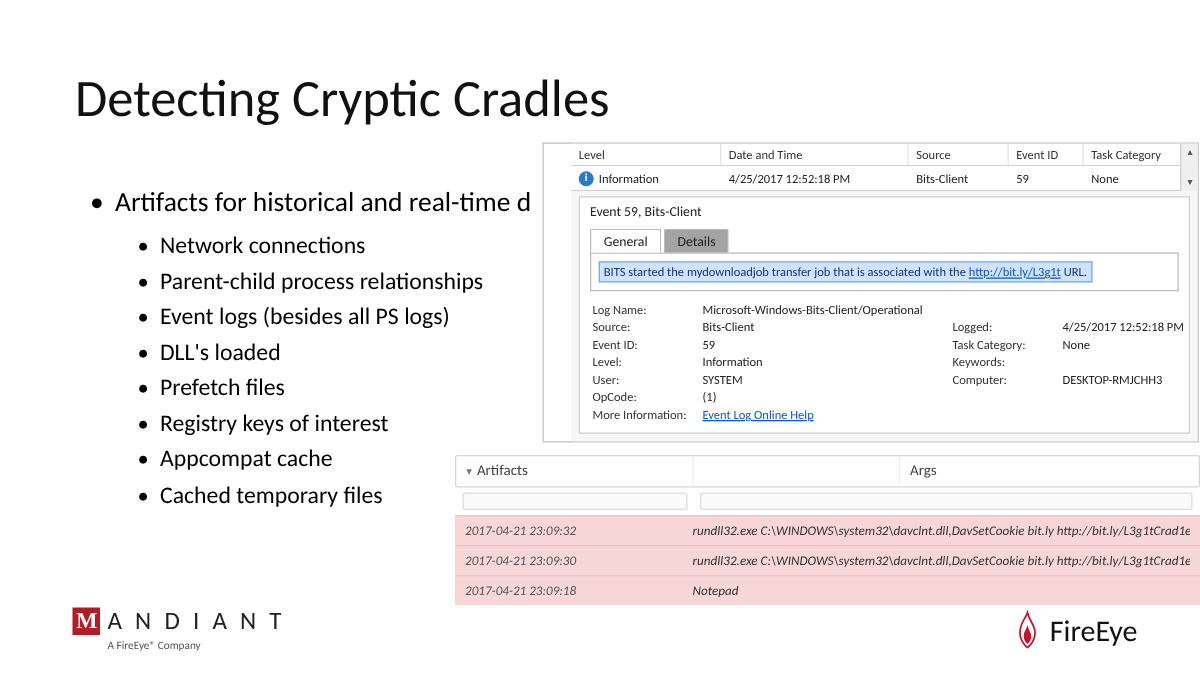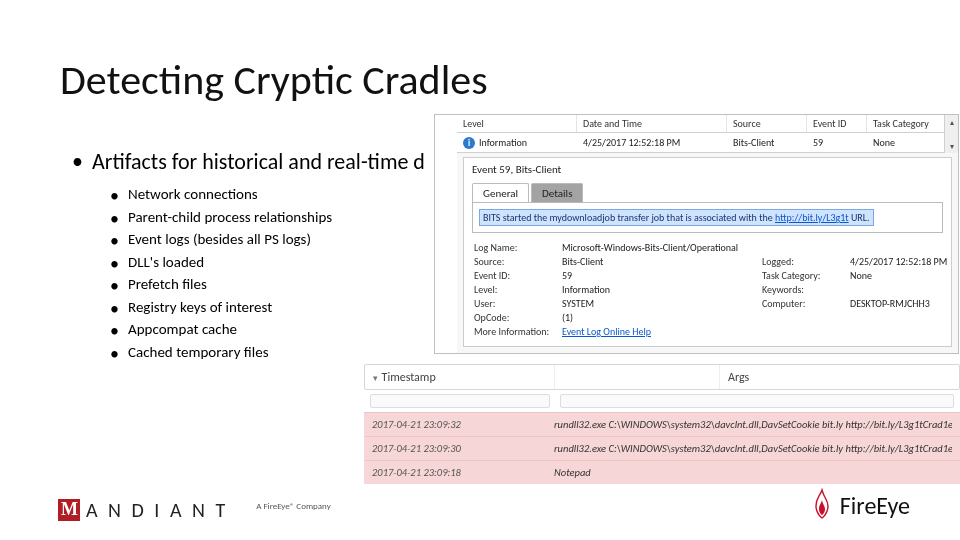--- a/index.html
+++ b/index.html
@@ -5,21 +5,21 @@
   * { box-sizing: border-box; margin: 0; padding: 0; }
   html, body { width: 960px; height: 540px; font-family: "Segoe UI", Calibri, Arial, sans-serif; background: #fff; color: #000; overflow: hidden; }
   .slide { position: relative; width: 960px; height: 540px; }
 
   
   .title { position: absolute; left: 60px; top: 54px; font-size: 42px; font-weight: 400; color: #111; }
 
   
   .bullets { position: absolute; left: 72px; top: 145px; font-size: 22px; line-height: 1.55; }
   .bullets .top { margin-left: 0; }
-  .bullets .sub { margin-left: 38px; font-size: 15px; line-height: 1.5; margin-top:4px;}
+  .bullets .sub { margin-left: 38px; font-size: 19px; line-height: 1.5; margin-top:4px;}
   .bullets li { list-style: none; position: relative; padding-left: 20px; }
   .bullets li::before { content: "•"; position: absolute; left: 0; top: 0; }
   .sub li { padding-left: 18px; }
   .sub li::before { font-size: 18px; }
 
   
   .evwin { position: absolute; left: 434px; top: 114px; width: 525px; font-size: 10px; color: #222; border: 1px solid #bfbfbf; background: #fff; padding-left: 22px; }
   .ev-top { display: flex; align-items: center; height: 18px; background: #fff; border-bottom: 1px solid #d0d0d0; }
   .ev-top .col { padding: 2px 6px; border-right: 1px solid #e4e4e4; font-size: 10px; color:#333; }
   .ev-row { display: flex; align-items: center; height: 20px; background: #fff; border-bottom: 1px solid #d0d0d0; }
@@ -54,21 +54,21 @@
   .ftable .filter-row { display:flex; gap:10px; padding:4px 0;}
   .ftable .filter-row .fbox { height:14px; border:1px solid #ddd; background:#fafafa; border-radius:2px; }
   .ftable .filter-row .fbox.ts { width:180px; margin-left:6px;}
   .ftable .filter-row .fbox.args { flex:1; margin-right:6px;}
   .ftable .rows { }
   .ftable .row { display:flex; padding:5px 8px; background:#f6d6d6; border-top:1px solid #eec4c4; font-size:10.5px;font-style:italic; }
   .ftable .row .ts { width:182px; color:#555;}
   .ftable .row .args { flex:1; color:#333; white-space:nowrap; overflow:hidden; text-overflow:clip;}
 
   
-  .mandiant { position:absolute; left:58px; bottom:18px; display:flex; flex-direction:row; }
+  .mandiant { position:absolute; left:58px; bottom:18px; display:flex; flex-direction:column; }
   .mandiant .mrow { display:flex; align-items:center; gap:6px; }
   .m-sq { width:22px; height:22px; background:#b11d24; position:relative; }
   .m-sq::after { content:"M"; position:absolute; left:3px; top:0; color:#fff; font-weight:bold; font-size:18px; font-family: Georgia, serif;}
   .m-text { font-size:20px; letter-spacing:3px; color:#222; font-weight:500;}
   .m-sub { font-size:9px; color:#555; margin-left:28px; margin-top:2px; }
 
   .fireeye { position:absolute; right:50px; bottom:18px; display:flex; align-items:center; gap:6px; }
   .fe-text { font-size:24px; color:#111; font-weight:400; }
   .flame { position:relative; width:24px; height:34px; }
   .flame svg { width:24px; height:34px; }
@@ -162,21 +162,21 @@
           <div class="val" style="grid-column: span 3; color:#0b57d0; text-decoration:underline;">Event Log Online Help</div>
         </div>
       </div>
     </div>
   </div>
 
   <div class="ftable">
     <div class="hdr">
       <div class="hcell ts">
           <span class="chev">▾</span>
-          <span>Timestamp</span>
+          <span>Artifacts</span>
         </div>
       <div class="hcell" style="flex:1"></div>
       <div class="hcell args" style="flex:0 0 240px;">
           <span>Args</span>
         </div>
     </div>
     <div class="filter-row">
       <div class="fbox ts"></div>
       <div class="fbox args"></div>
     </div>

